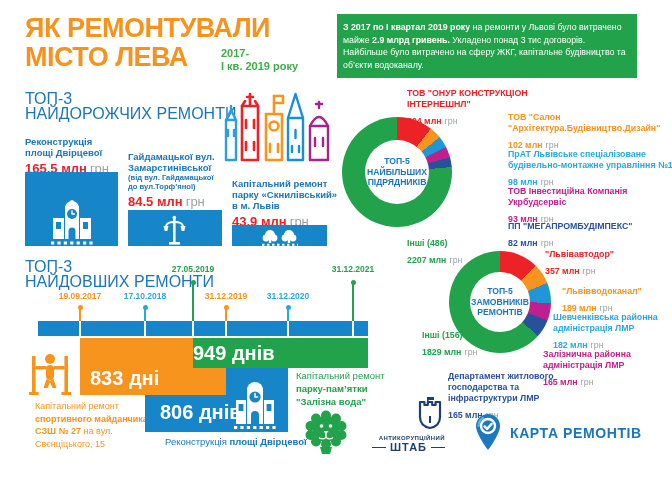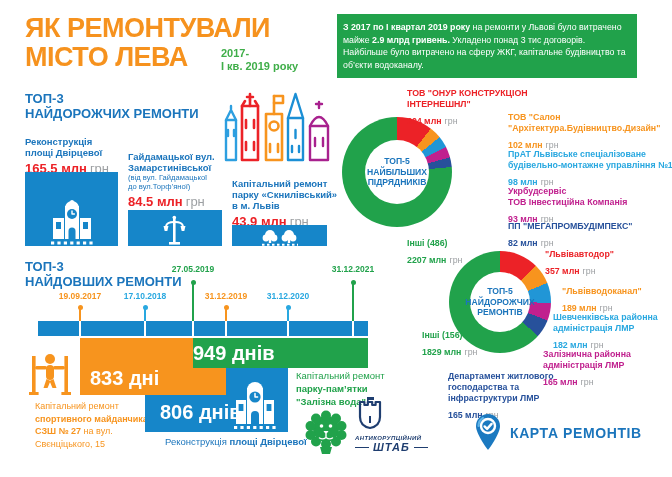--- a/index.html
+++ b/index.html
@@ -8,27 +8,27 @@
   .abs{position:absolute;}
 
   
   .title{left:25px;top:14px;font-size:27px;line-height:29px;font-weight:bold;color:#F6921E;letter-spacing:-0.5px;}
   .period{left:181px;top:47px;font-size:11px;line-height:13px;font-weight:bold;color:#3FAE49;margin-left:40px;}
   .summary{left:337px;top:14px;width:288px;background:#21A24B;color:#fff;
            font-size:8.8px;line-height:12.6px;padding:7px 6px;font-weight:normal;}
   .summary b{font-weight:bold;}
 
   
-  .sec-h{font-size:13px;line-height:15px;font-weight:bold;color:#1B75BC;}
+  .sec-h{font-size:16px;line-height:15px;font-weight:normal;color:#1B75BC;}
   .h-exp{left:25px;top:91px;}
   .h-long{left:25px;top:259px;}
 
   
   .exp-name{font-size:9.5px;line-height:11px;font-weight:bold;color:#1B75BC;}
-  .exp-note{font-size:7.6px;line-height:9px;font-weight:normal;color:#1B75BC;}
+  .exp-note{font-size:7.6px;line-height:9px;font-weight:bold;color:#1B75BC;}
   .exp-value{margin-top:3px;font-size:13px;font-weight:bold;color:#EC2227;}
   .exp-value .unit{color:#9DA0A3;font-weight:normal;margin-left:3px;}
   .e1{left:25px;top:136px;}
   .e2{left:128px;top:151px;}
   .e3{left:232px;top:178px;}
   .exp-box{background:#1686C9;display:flex;align-items:flex-end;justify-content:center;}
   .b1{left:25px;top:172px;width:93px;height:74px;}
   .b2{left:128px;top:210px;width:94px;height:36px;}
   .b3{left:232px;top:225px;width:95px;height:21px;}
   .skyline{left:222px;top:86px;}
@@ -81,21 +81,21 @@
   .gymnast{left:28px;top:350px;z-index:5;}
   .lion{left:303px;top:409px;z-index:5;}
 
   .cap{font-size:9px;line-height:12.5px;font-weight:normal;}
   .cap b{font-weight:bold;}
   .cap-orange{left:35px;top:400px;width:128px;color:#F7941E;}
   .cap-blue{left:165px;top:436px;color:#1B75BC;white-space:nowrap;font-size:9.5px;}
   .cap-green{left:296px;top:369px;color:#21A24B;font-size:9.5px;line-height:13px;}
 
   
-  .shtab{left:355px;top:397px;width:90px;display:flex;flex-direction:column;align-items:flex-start;color:#1F3E70;font-style:italic;}
+  .shtab{left:355px;top:397px;width:90px;display:flex;flex-direction:column;align-items:flex-end;color:#1F3E70;}
   .shtab-l1{font-size:6px;font-weight:bold;letter-spacing:0.4px;margin-top:2px;}
   .shtab-l2{font-size:11px;font-weight:bold;letter-spacing:1px;display:flex;align-items:center;gap:4px;}
   .shtab-l2::before,.shtab-l2::after{content:"";width:14px;border-top:1.5px solid #1F3E70;}
   .karta{left:475px;top:413px;display:flex;align-items:center;gap:9px;}
   .karta-l1{font-size:11.5px;letter-spacing:1.2px;color:#58A0DC;font-weight:normal;}
   .karta-l2{font-size:14px;letter-spacing:0.6px;color:#1B75BC;font-weight:bold;margin-top:1px;}
 </style>
 </head>
 <body>
 
@@ -233,37 +233,37 @@
     <div>ТОВ "Салон</div>
       <div>"Архітектура.Будівництво.Дизайн"</div>
     <div class="lg-val"><span>102 млн</span><span class="unit">грн</span></div>
   </div>
   <div class="abs lg lgA2 c-lblue">
     <div>ПрАТ Львівське спеціалізоване</div>
       <div>будівельно-монтажне управління №1</div>
     <div class="lg-val"><span>98 млн</span><span class="unit">грн</span></div>
   </div>
   <div class="abs lg lgA3 c-magenta">
-    <div>Укрбудсервіс</div>
-      <div>ТОВ Інвестиційна Компанія</div>
+    <div>ТОВ Інвестиційна Компанія</div>
+      <div>Укрбудсервіс</div>
     <div class="lg-val"><span>93 млн</span><span class="unit">грн</span></div>
   </div>
   <div class="abs lg lgA4 c-navy">
     <div>ПП "МЕГАПРОМБУДІМПЕКС"</div>
     <div class="lg-val"><span>82 млн</span><span class="unit">грн</span></div>
   </div>
   <div class="abs lg lgA5 c-green">
     <div>Інші (486)</div>
     <div class="lg-val"><span>2207 млн</span><span class="unit">грн</span></div>
   </div>
 
   <div class="abs donut donut2" style="background: conic-gradient(rgb(236, 34, 39) 0deg, rgb(236, 34, 39) 44.52deg, rgb(247, 148, 30) 44.52deg, rgb(247, 148, 30) 68.08deg, rgb(33, 150, 214) 68.08deg, rgb(33, 150, 214) 90.78deg, rgb(192, 32, 142) 90.78deg, rgb(192, 32, 142) 111.35deg, rgb(39, 81, 155) 111.35deg, rgb(39, 81, 155) 131.93deg, rgb(33, 162, 75) 131.93deg, rgb(33, 162, 75) 360deg);">
     <div class="donut-center">
       <div>ТОП-5</div>
-      <div>НАЙДОРОЖЧИХ</div>
+      <div>ЗАМОВНИКІВ</div>
       <div>РЕМОНТІВ</div>
     </div>
   </div>
 
   <div class="abs lg lgB0 c-red">
     <div>"Львівавтодор"</div>
     <div class="lg-val"><span>357 млн</span><span class="unit">грн</span></div>
   </div>
   <div class="abs lg lgB1 c-orange">
     <div>"Львівводоканал"</div>

